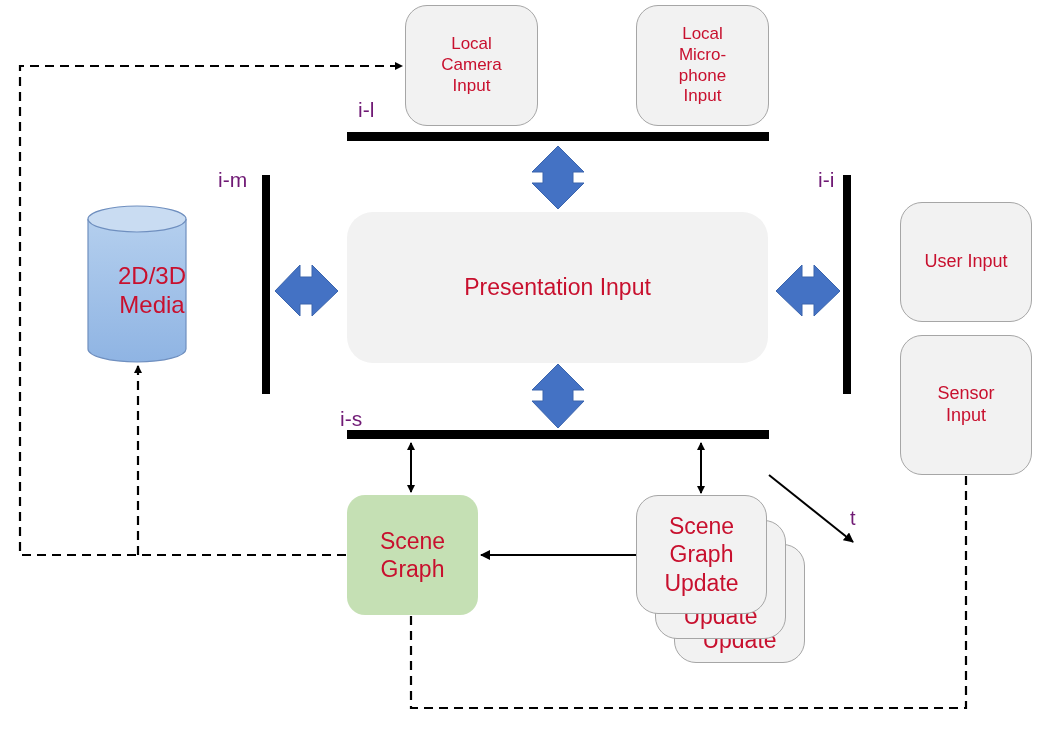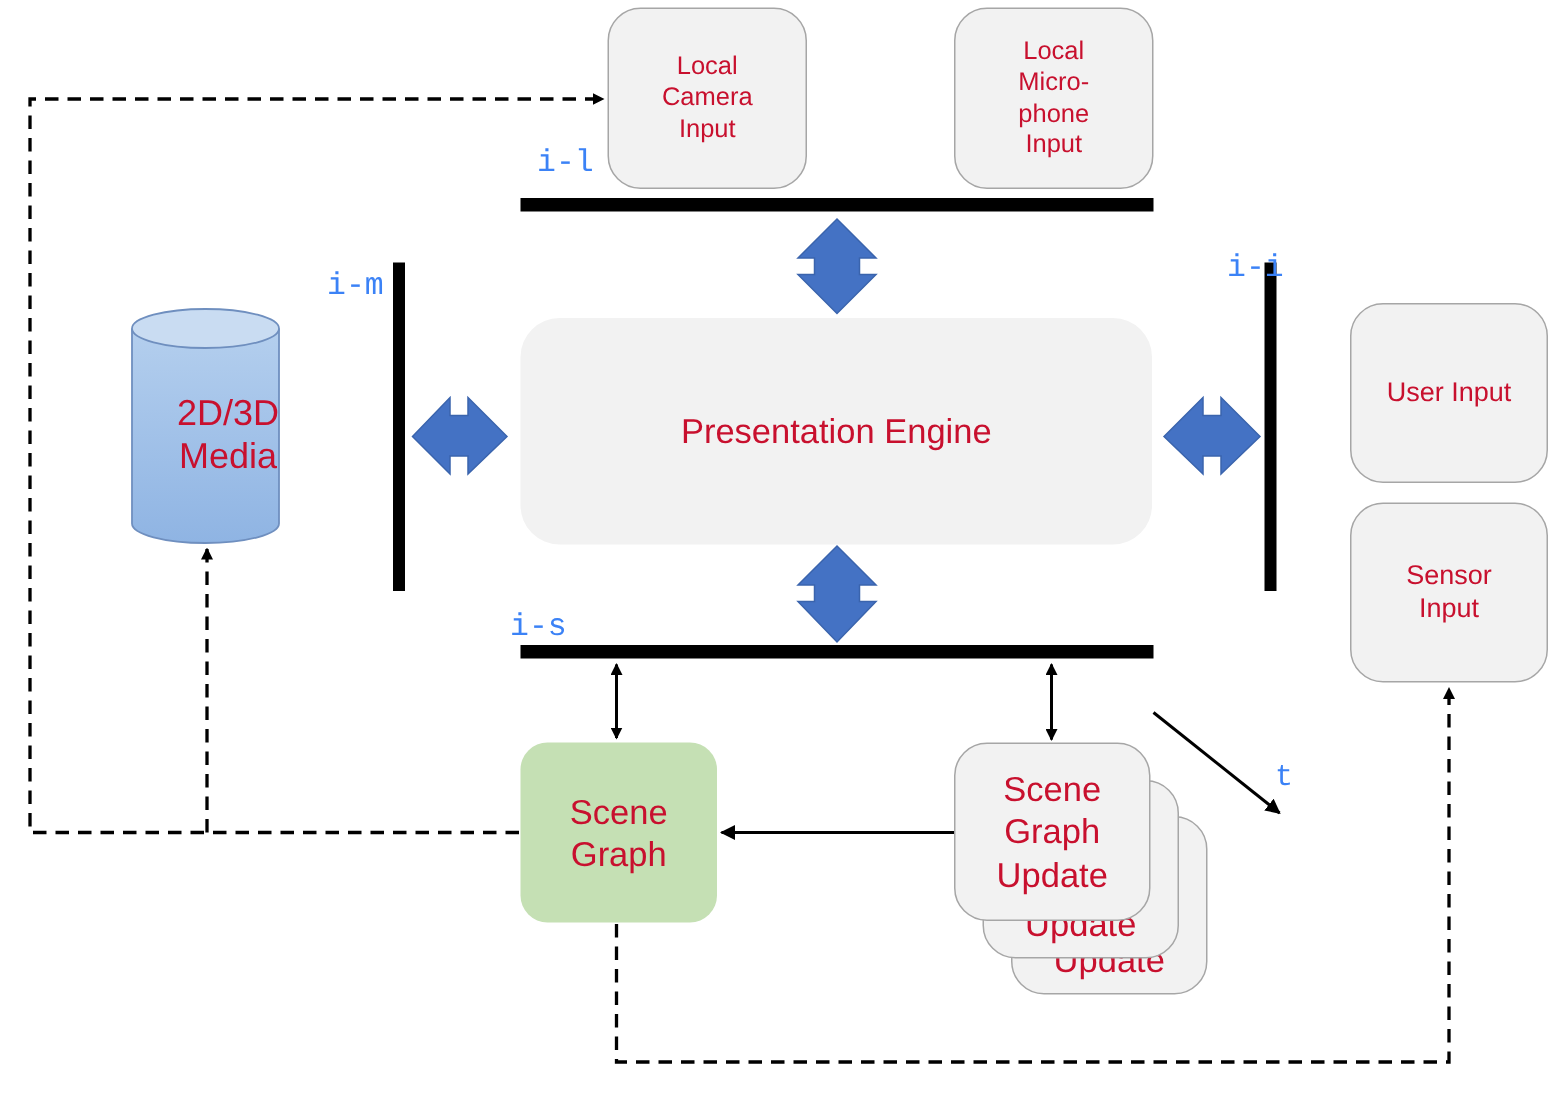--- a/index.html
+++ b/index.html
@@ -5,21 +5,21 @@
     html, body { margin: 0; padding: 0; background: #ffffff; }
     body { width: 1044px; height: 736px; position: relative; overflow: hidden;
            font-family: "Liberation Sans", "DejaVu Sans", sans-serif; }
     #diagram { position: absolute; left: 0; top: 0; width: 1044px; height: 736px; }
     .box { position: absolute; box-sizing: border-box; display: flex; align-items: center;
            justify-content: center; text-align: center; color: #c8102e; line-height: 1.22; }
     .box .lbl { white-space: pre-line; }
     .gray { background: #f2f2f2; border: 1.5px solid #a6a6a6; border-radius: 22px; }
     .engine { background: #f2f2f2; border-radius: 26px; }
     .green { background: #c5e0b4; border-radius: 18px; }
-    .bar-label { position: absolute; font-size: 21px; color: #3b82f6; font-family: Liberation Mono, monospace; }
+    .bar-label { position: absolute; font-size: 21px; color: #701a75; font-family: Liberation Sans, sans-serif; }
   </style>
 </head>
 <body>
 
 <svg id="diagram" viewBox="0 0 1044 736">
   <defs>
     <marker id="ah" markerWidth="8" markerHeight="8" refX="7" refY="4" orient="auto-start-reverse" markerUnits="userSpaceOnUse">
       <path d="M0,0 L8,4 L0,8 Z" fill="#000"></path>
     </marker>
     <marker id="ahs" markerWidth="10" markerHeight="10" refX="9" refY="5" orient="auto-start-reverse" markerUnits="userSpaceOnUse">
@@ -52,49 +52,49 @@
   <polyline fill="none" stroke="#000" stroke-width="2.2" stroke-dasharray="9,6" points="138,555 138,366" marker-end="url(#ah)"></polyline>
   <polyline fill="none" stroke="#000" stroke-width="2.2" stroke-dasharray="9,6" points="411,616 411,708 966,708 966,459" marker-end="url(#ah)"></polyline>
 
   <g>
     <path d="M88,219 L88,349 A49,13 0 0 0 186,349 L186,219" fill="url(#cylGrad)" stroke="#6f8fbf" stroke-width="1.2"></path>
     <ellipse cx="137" cy="219" rx="49" ry="13" fill="#c9dcf2" stroke="#6f8fbf" stroke-width="1.2"></ellipse>
   </g>
 </svg>
 
 <div class="bar-label" style="left:358px; top:98px;">i-l</div>
-<div class="bar-label" style="left:218px; top:180px;">i-m</div>
+<div class="bar-label" style="left:218px; top:168px;">i-m</div>
 <div class="bar-label" style="left:818px; top:168px;">i-i</div>
 <div class="bar-label" style="left:340px; top:407px;">i-s</div>
 
 <div class="box gray" style="left:405px; top:5px; width:133px; height:121px; font-size:17px;">
   <span class="lbl">Local
 Camera
 Input</span>
 </div>
 <div class="box gray" style="left:636px; top:5px; width:133px; height:121px; font-size:17px;">
   <span class="lbl">Local
 Micro-
 phone
 Input</span>
 </div>
 
 <div class="box engine" style="left:347px; top:212px; width:421px; height:151px; font-size:23px;">
-  <span class="lbl">Presentation Engine</span>
+  <span class="lbl">Presentation Input</span>
 </div>
 
 <div class="box" style="left:88px; top:245px; width:98px; height:90px; font-size:24px;justify-content:flex-end;">
   <span class="lbl">2D/3D
 Media</span>
 </div>
 
 <div class="box gray" style="left:900px; top:202px; width:132px; height:120px; font-size:18px;justify-content:center;">
   <span class="lbl">User Input</span>
 </div>
-<div class="box gray" style="left:900px; top:335px; width:132px; height:120px; font-size:18px;">
+<div class="box gray" style="left:900px; top:335px; width:132px; height:140px; font-size:18px;">
   <span class="lbl">Sensor
 Input</span>
 </div>
 
 <div class="box green" style="left:347px; top:495px; width:131px; height:120px; font-size:23px;">
   <span class="lbl">Scene
 Graph</span>
 </div>
 
 <div class="box gray" style="left:674px; top:544px; width:131px; height:119px; font-size:23px; align-items:flex-end; padding-bottom:8px; overflow:hidden;">

